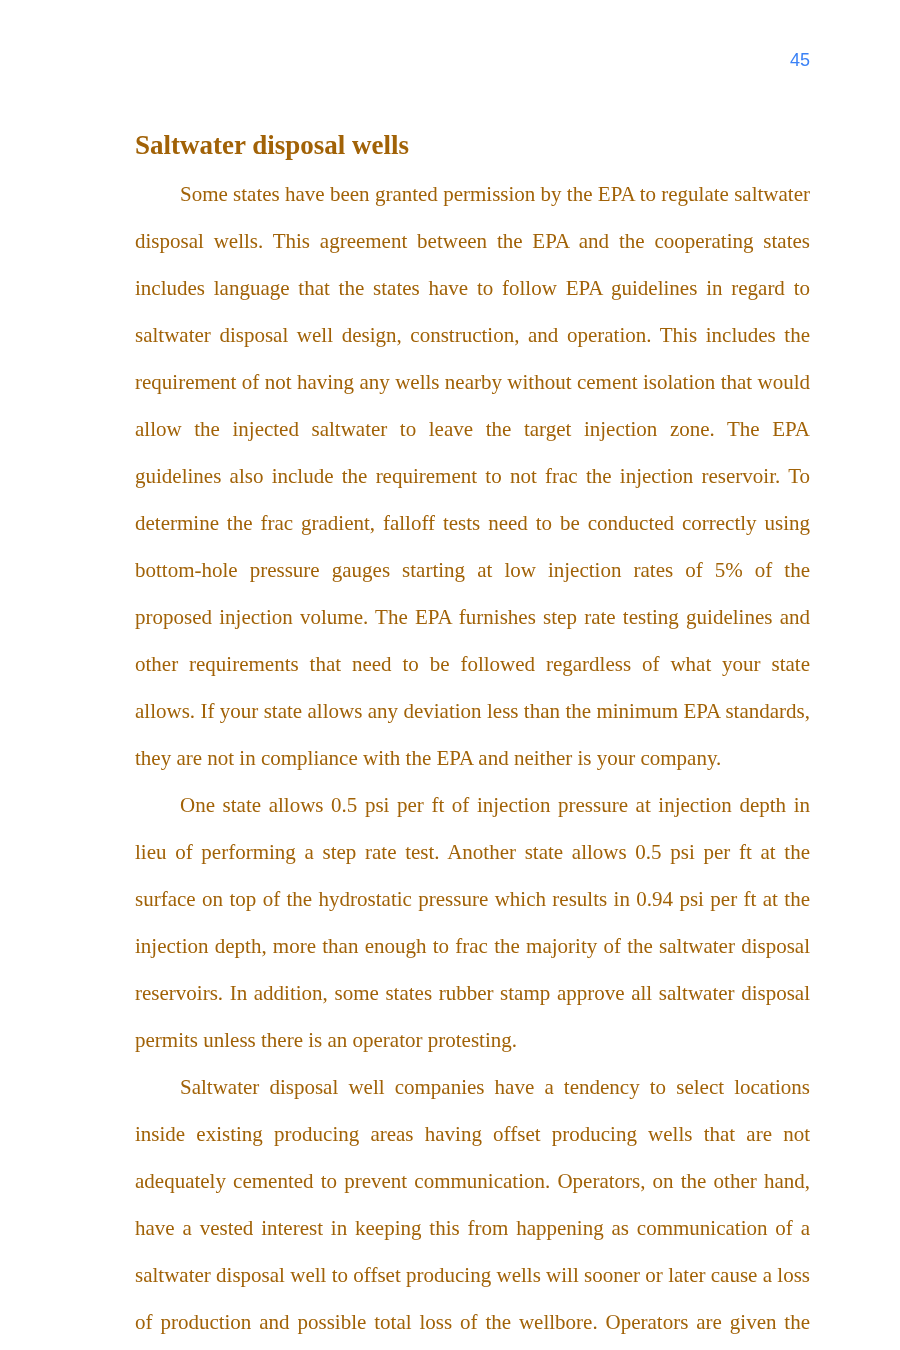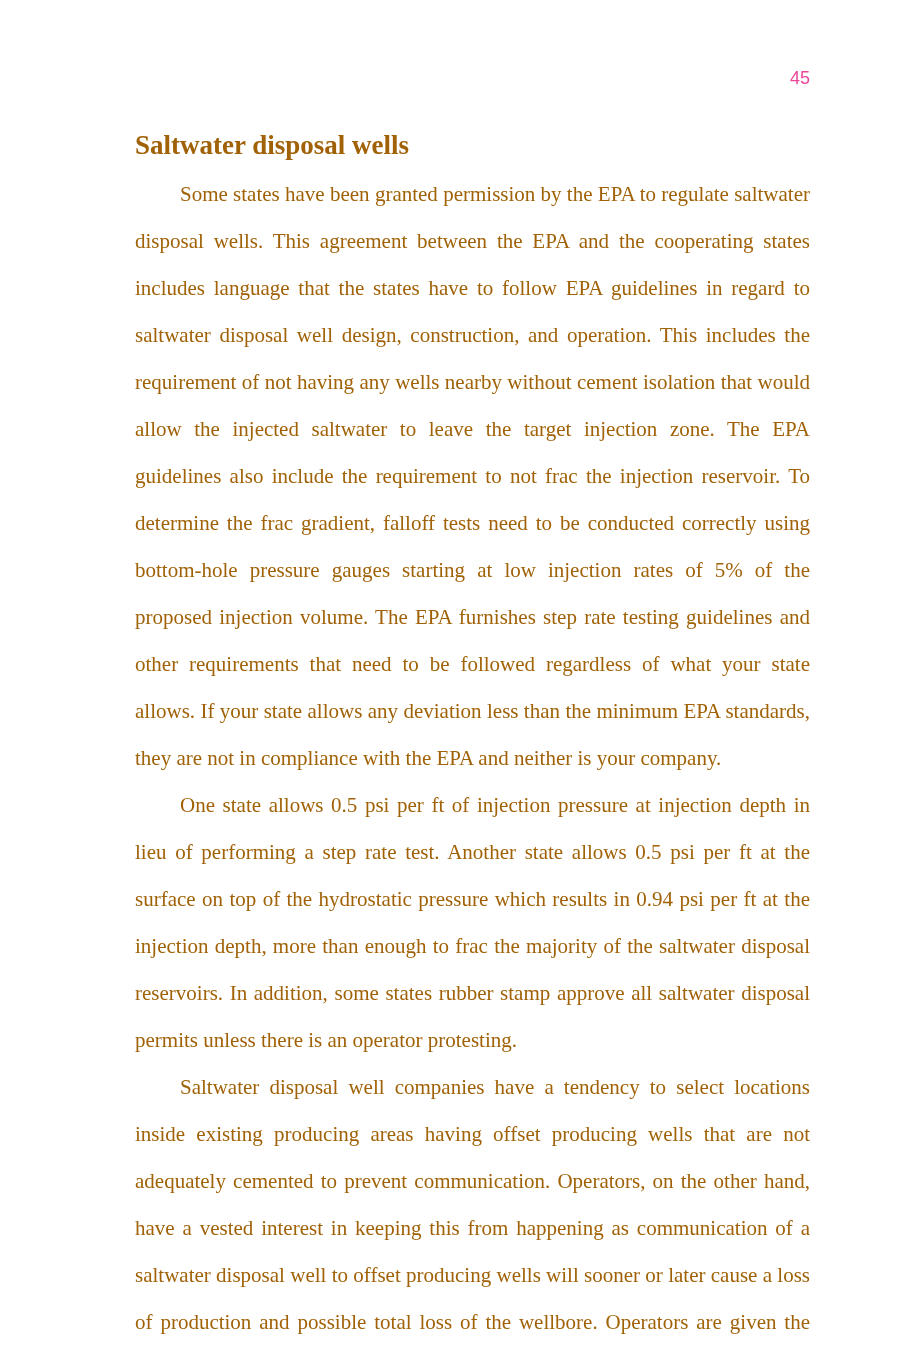--- a/index.html
+++ b/index.html
@@ -1,19 +1,19 @@
 <!DOCTYPE html>
 <html><head>
   <meta charset="utf-8">
   <style>
     html, body { margin: 0; padding: 0; background: #ffffff; }
     body { width: 900px; height: 1350px; position: relative; overflow: hidden; }
     .page-number {
-      position: absolute; top: 68px; right: 90px;
-      font-family: "Liberation Sans", sans-serif; font-size: 18px; color: #ec4899;
+      position: absolute; top: 50px; right: 90px;
+      font-family: "Liberation Sans", sans-serif; font-size: 18px; color: #3b82f6;
     }
     .content {
       position: absolute; left: 135px; top: 125px; width: 675px;
       font-family: "Liberation Serif", serif; color: #a16207;
     }
     h1 {
       font-family: "Liberation Serif", serif; font-weight: bold;
       font-size: 27px; margin: 0 0 6px 0; line-height: 40px;
     }
     p {

